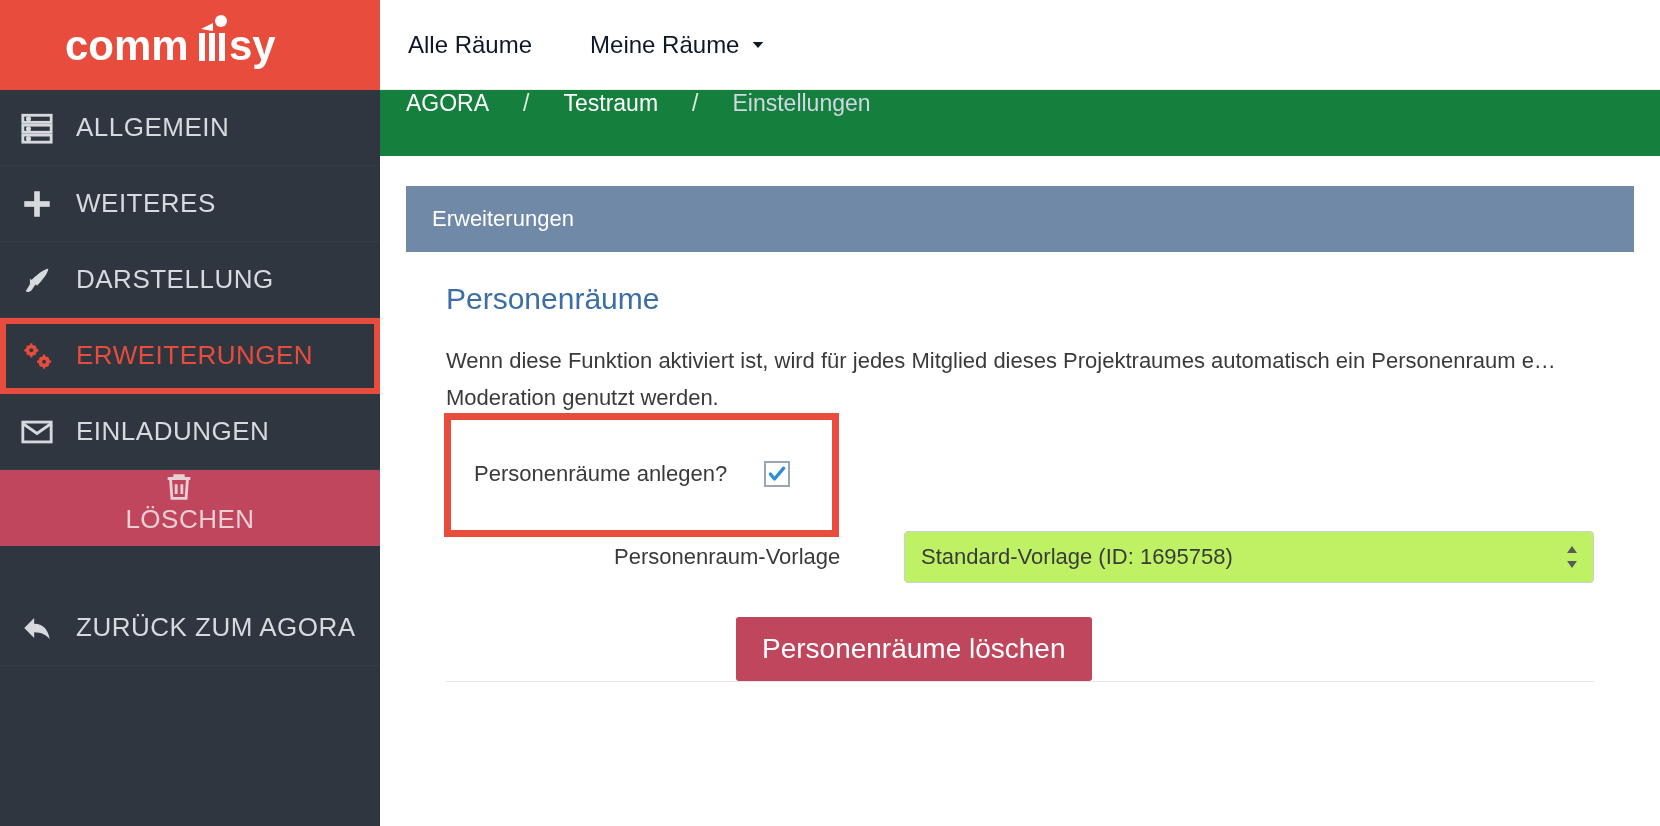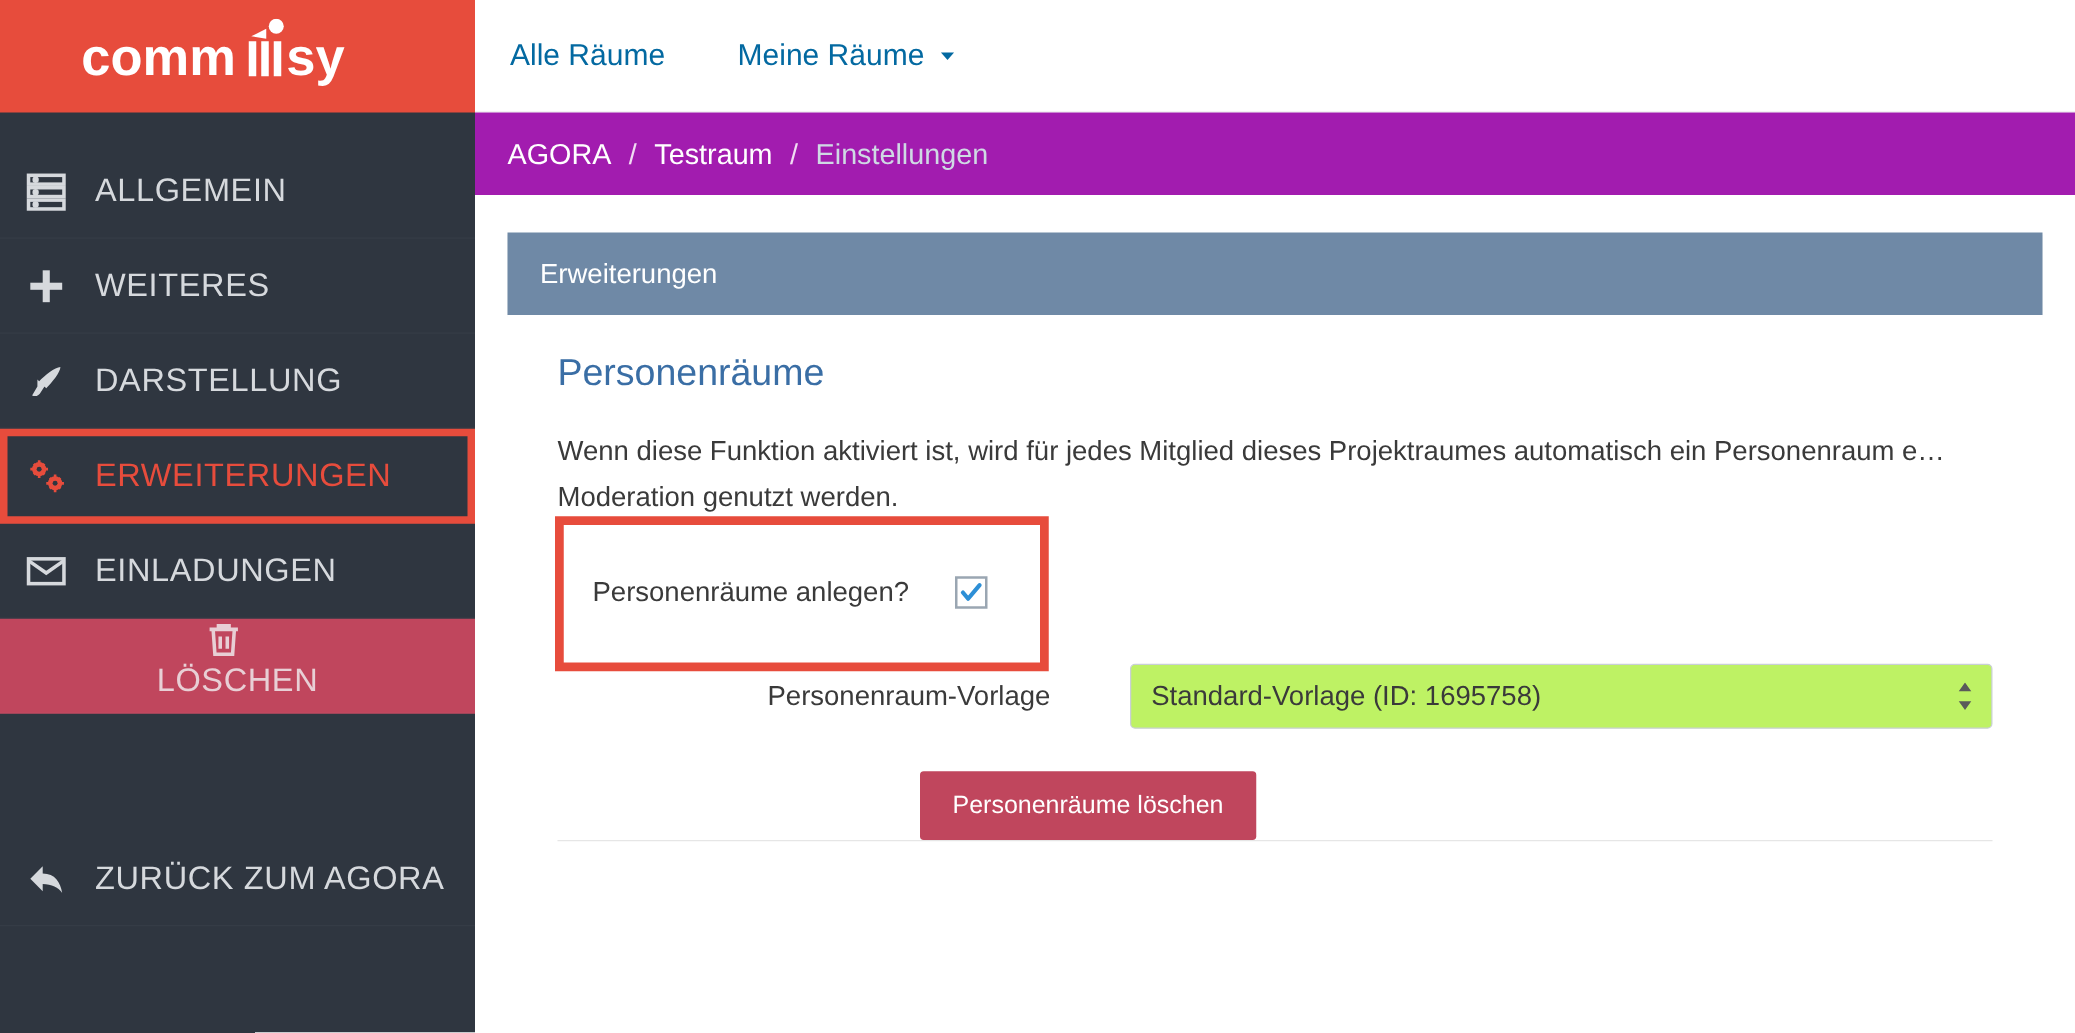--- a/index.html
+++ b/index.html
@@ -13,21 +13,20 @@
     display: flex;
   }
   
   .sidebar {
     width: 380px;
     background: #2f3640;
     color: #d6d9dd;
     display: flex;
     flex-direction: column;
     flex: 0 0 380px;
-    gap: 25px;
   }
   .logo-bar {
     background: #e74c3c;
     height: 90px;
     display: flex;
     align-items: center;
     justify-content: center;
   }
   .logo-svg { width: 250px; height: 60px; }
   .nav { list-style: none; }
@@ -76,38 +75,39 @@
   }
   .topnav {
     height: 90px;
     display: flex;
     align-items: center;
     padding: 0 28px;
     gap: 58px;
     border-bottom: 1px solid #eee;
   }
   .topnav a {
-    color: #0369a1;
+    color: #0f172a;
     font-size: 24px;
     text-decoration: none;
     display: inline-flex;
     align-items: center;
     gap: 10px;
   }
   .chevron-down {
     width: 18px; height: 18px;
   }
   .breadcrumb {
-    background: #a21caf;
+    background: #15803d;
     color: #fff;
     height: 66px;
     display: flex;
-    align-items: center;
+    align-items: flex-start;
     padding: 0 26px;
     font-size: 23px;
+    gap: 20px;
   }
   .breadcrumb .sep { margin: 0 14px; opacity: 0.85; }
   .breadcrumb .muted { color: #cfd9e4; }
   .content {
     padding: 30px 26px 0 26px;
     flex: 1;
     min-width: 0;
   }
   .panel-header {
     background: #6f89a6;
@@ -186,21 +186,21 @@
     right: 14px;
     top: 50%;
     transform: translateY(-50%);
     width: 14px;
     height: 22px;
   }
   .btn-danger {
     background: #c0465d;
     color: #fff;
     border: none;
-    font-size: 20px;
+    font-size: 28px;
     padding: 16px 26px;
     border-radius: 3px;
     cursor: pointer;
   }
   .button-row {
     margin-top: 34px;
     padding-left: 290px;
     border-bottom: 1px solid #e6e6e6;
     padding-bottom: 0;
   }

